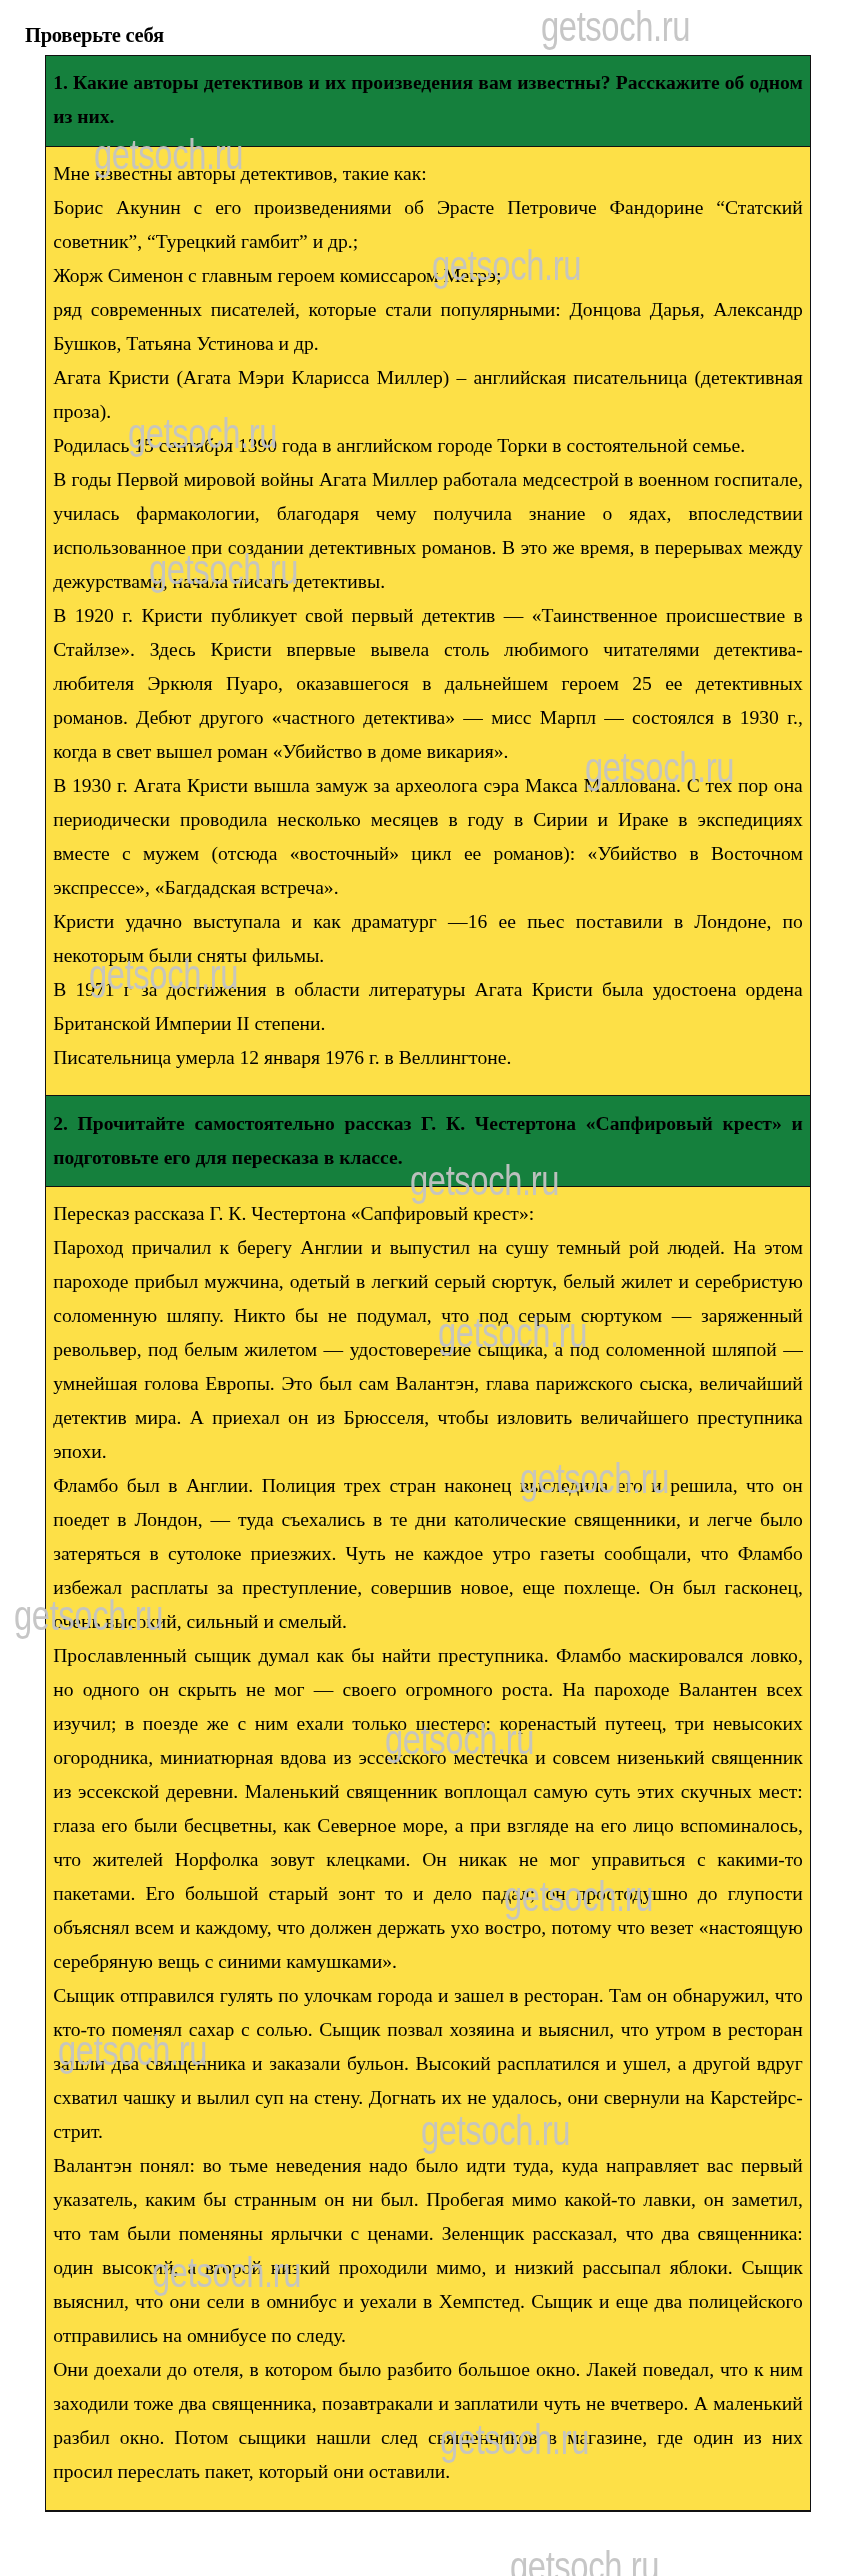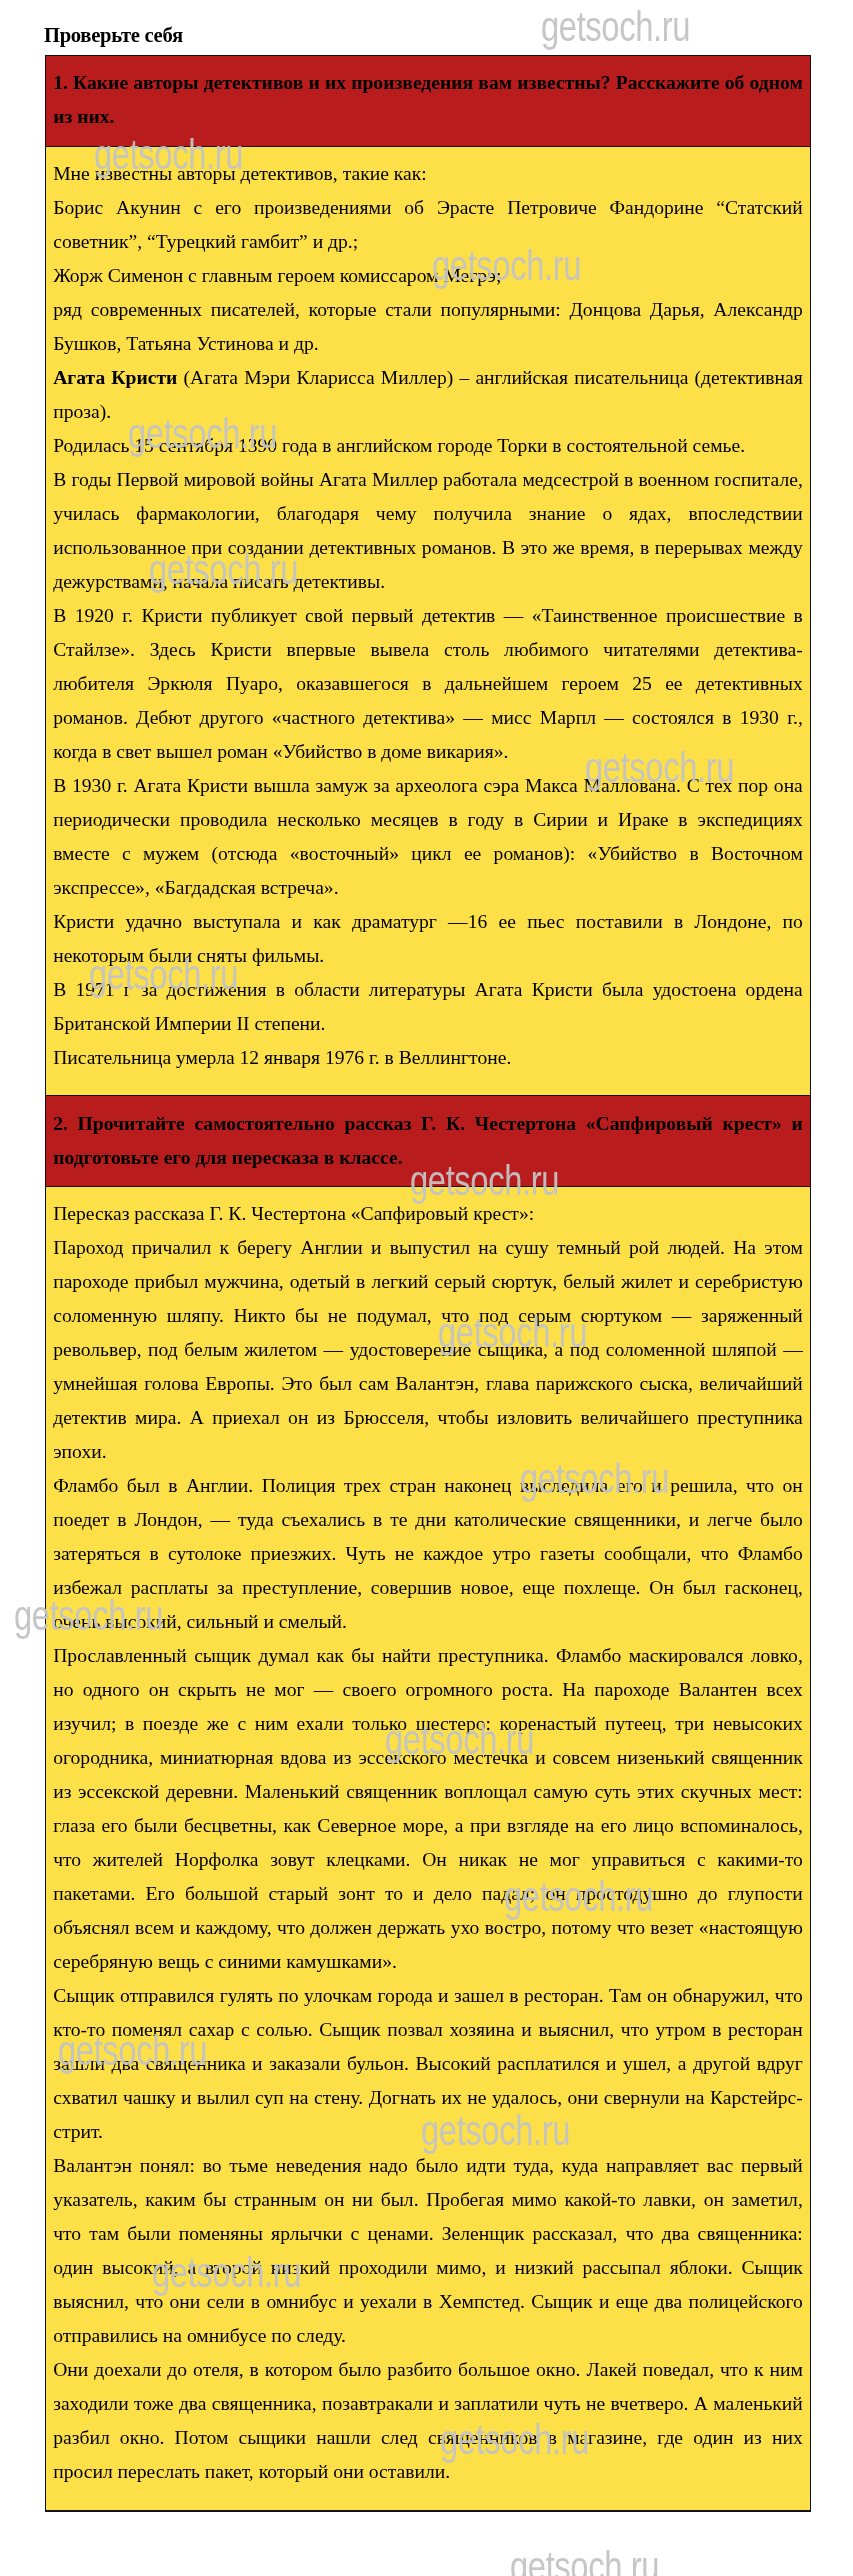--- a/index.html
+++ b/index.html
@@ -10,37 +10,37 @@
   body {
     width: 853px;
     height: 3852px;
     position: relative;
     overflow: hidden;
     font-family: "Liberation Serif", "DejaVu Serif", serif;
     color: #000000;
   }
   .page-title {
     position: absolute;
-    left: 44px;
+    left: 25px;
     top: 21.6px;
     font-size: 20.6px;
     font-weight: bold;
     letter-spacing: -0.3px;
     line-height: 26px;
   }
   .qa-table {
     position: absolute;
     left: 45px;
     top: 55px;
     width: 766px;
     border: 1.5px solid #111111;
     box-sizing: border-box;
   }
   .q-cell {
-    background: #b91c1c;
+    background: #15803d;
     border-bottom: 1.5px solid #111111;
     padding: 10.3px 7.2px 11.3px 7.2px;
     font-weight: bold;
     font-size: 19.6px;
     line-height: 34px;
     text-align: justify;
     box-sizing: border-box;
   }
   .a-cell {
     background: #fde047;
@@ -51,21 +51,21 @@
     box-sizing: border-box;
   }
   .a-cell.sep {
     border-bottom: 1.5px solid #111111;
   }
   .a-cell p {
     margin: 0;
     padding: 0;
   }
   .a-cell p b {
-    font-weight: bold;
+    font-weight: normal;
   }
   .watermark {
     position: absolute;
     font-family: "Liberation Sans", "DejaVu Sans", sans-serif;
     font-size: 42px;
     color: #c4c4c4;
     transform: scaleX(0.78);
     transform-origin: left top;
     letter-spacing: -0.5px;
     pointer-events: none;

